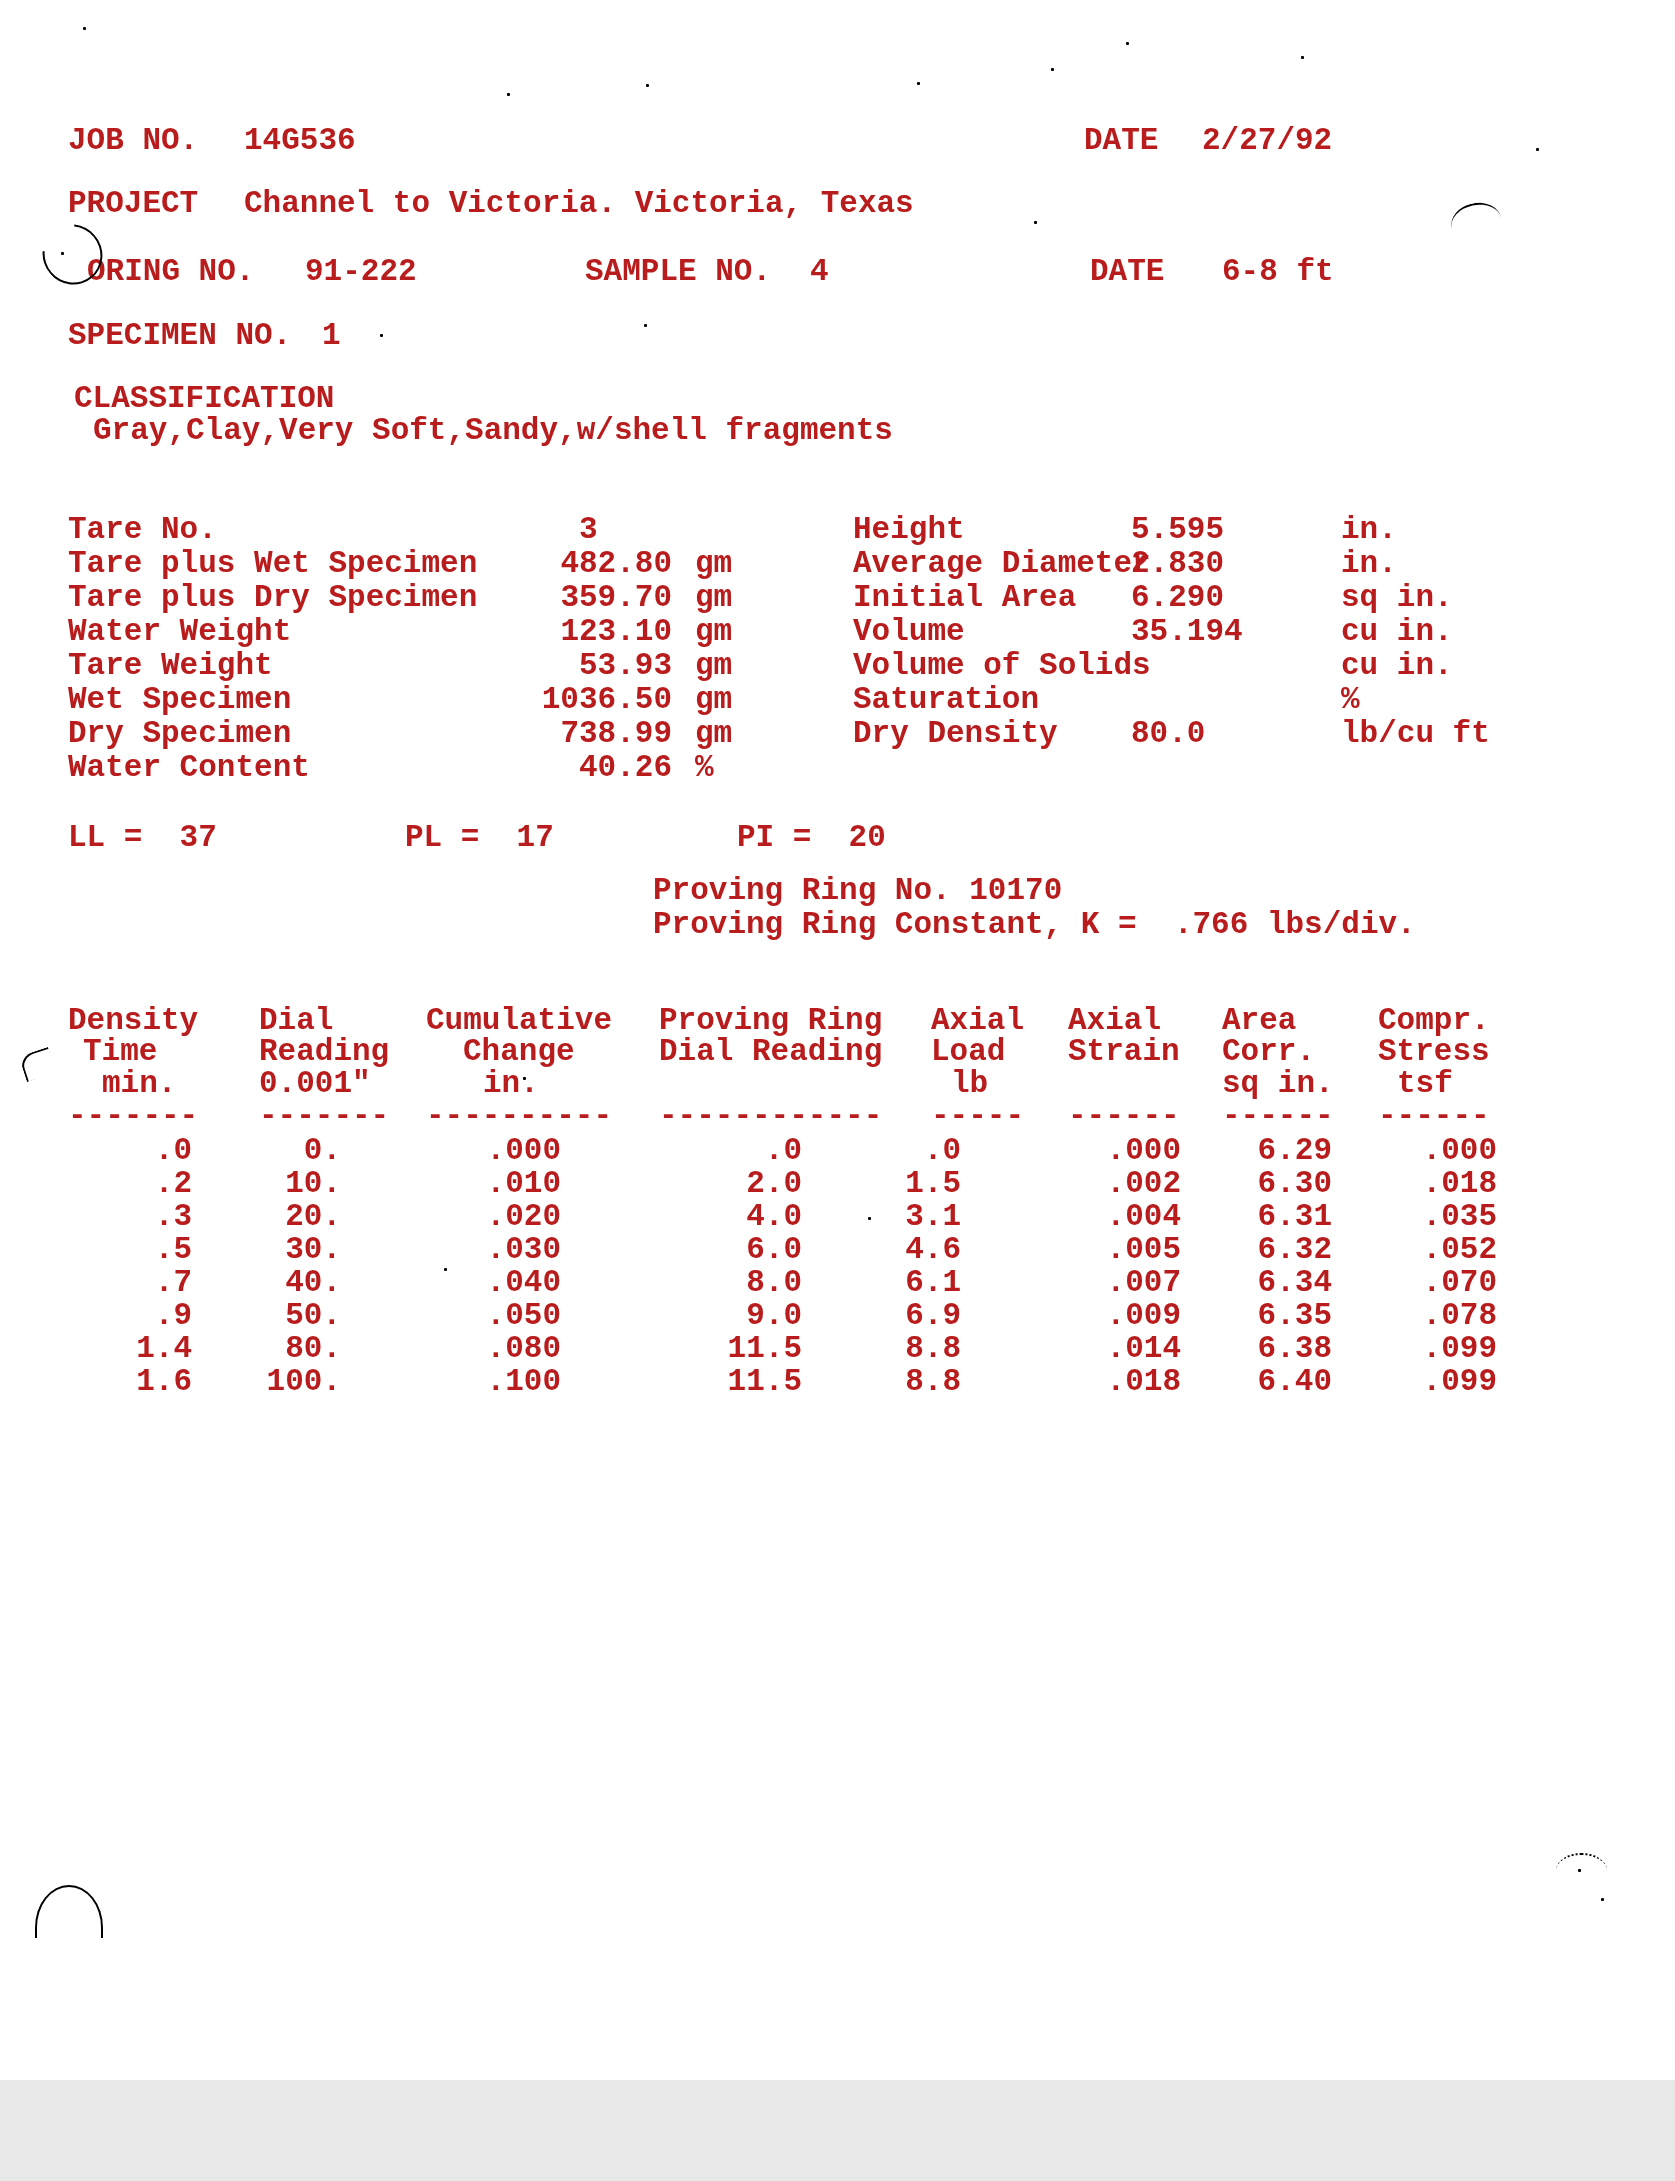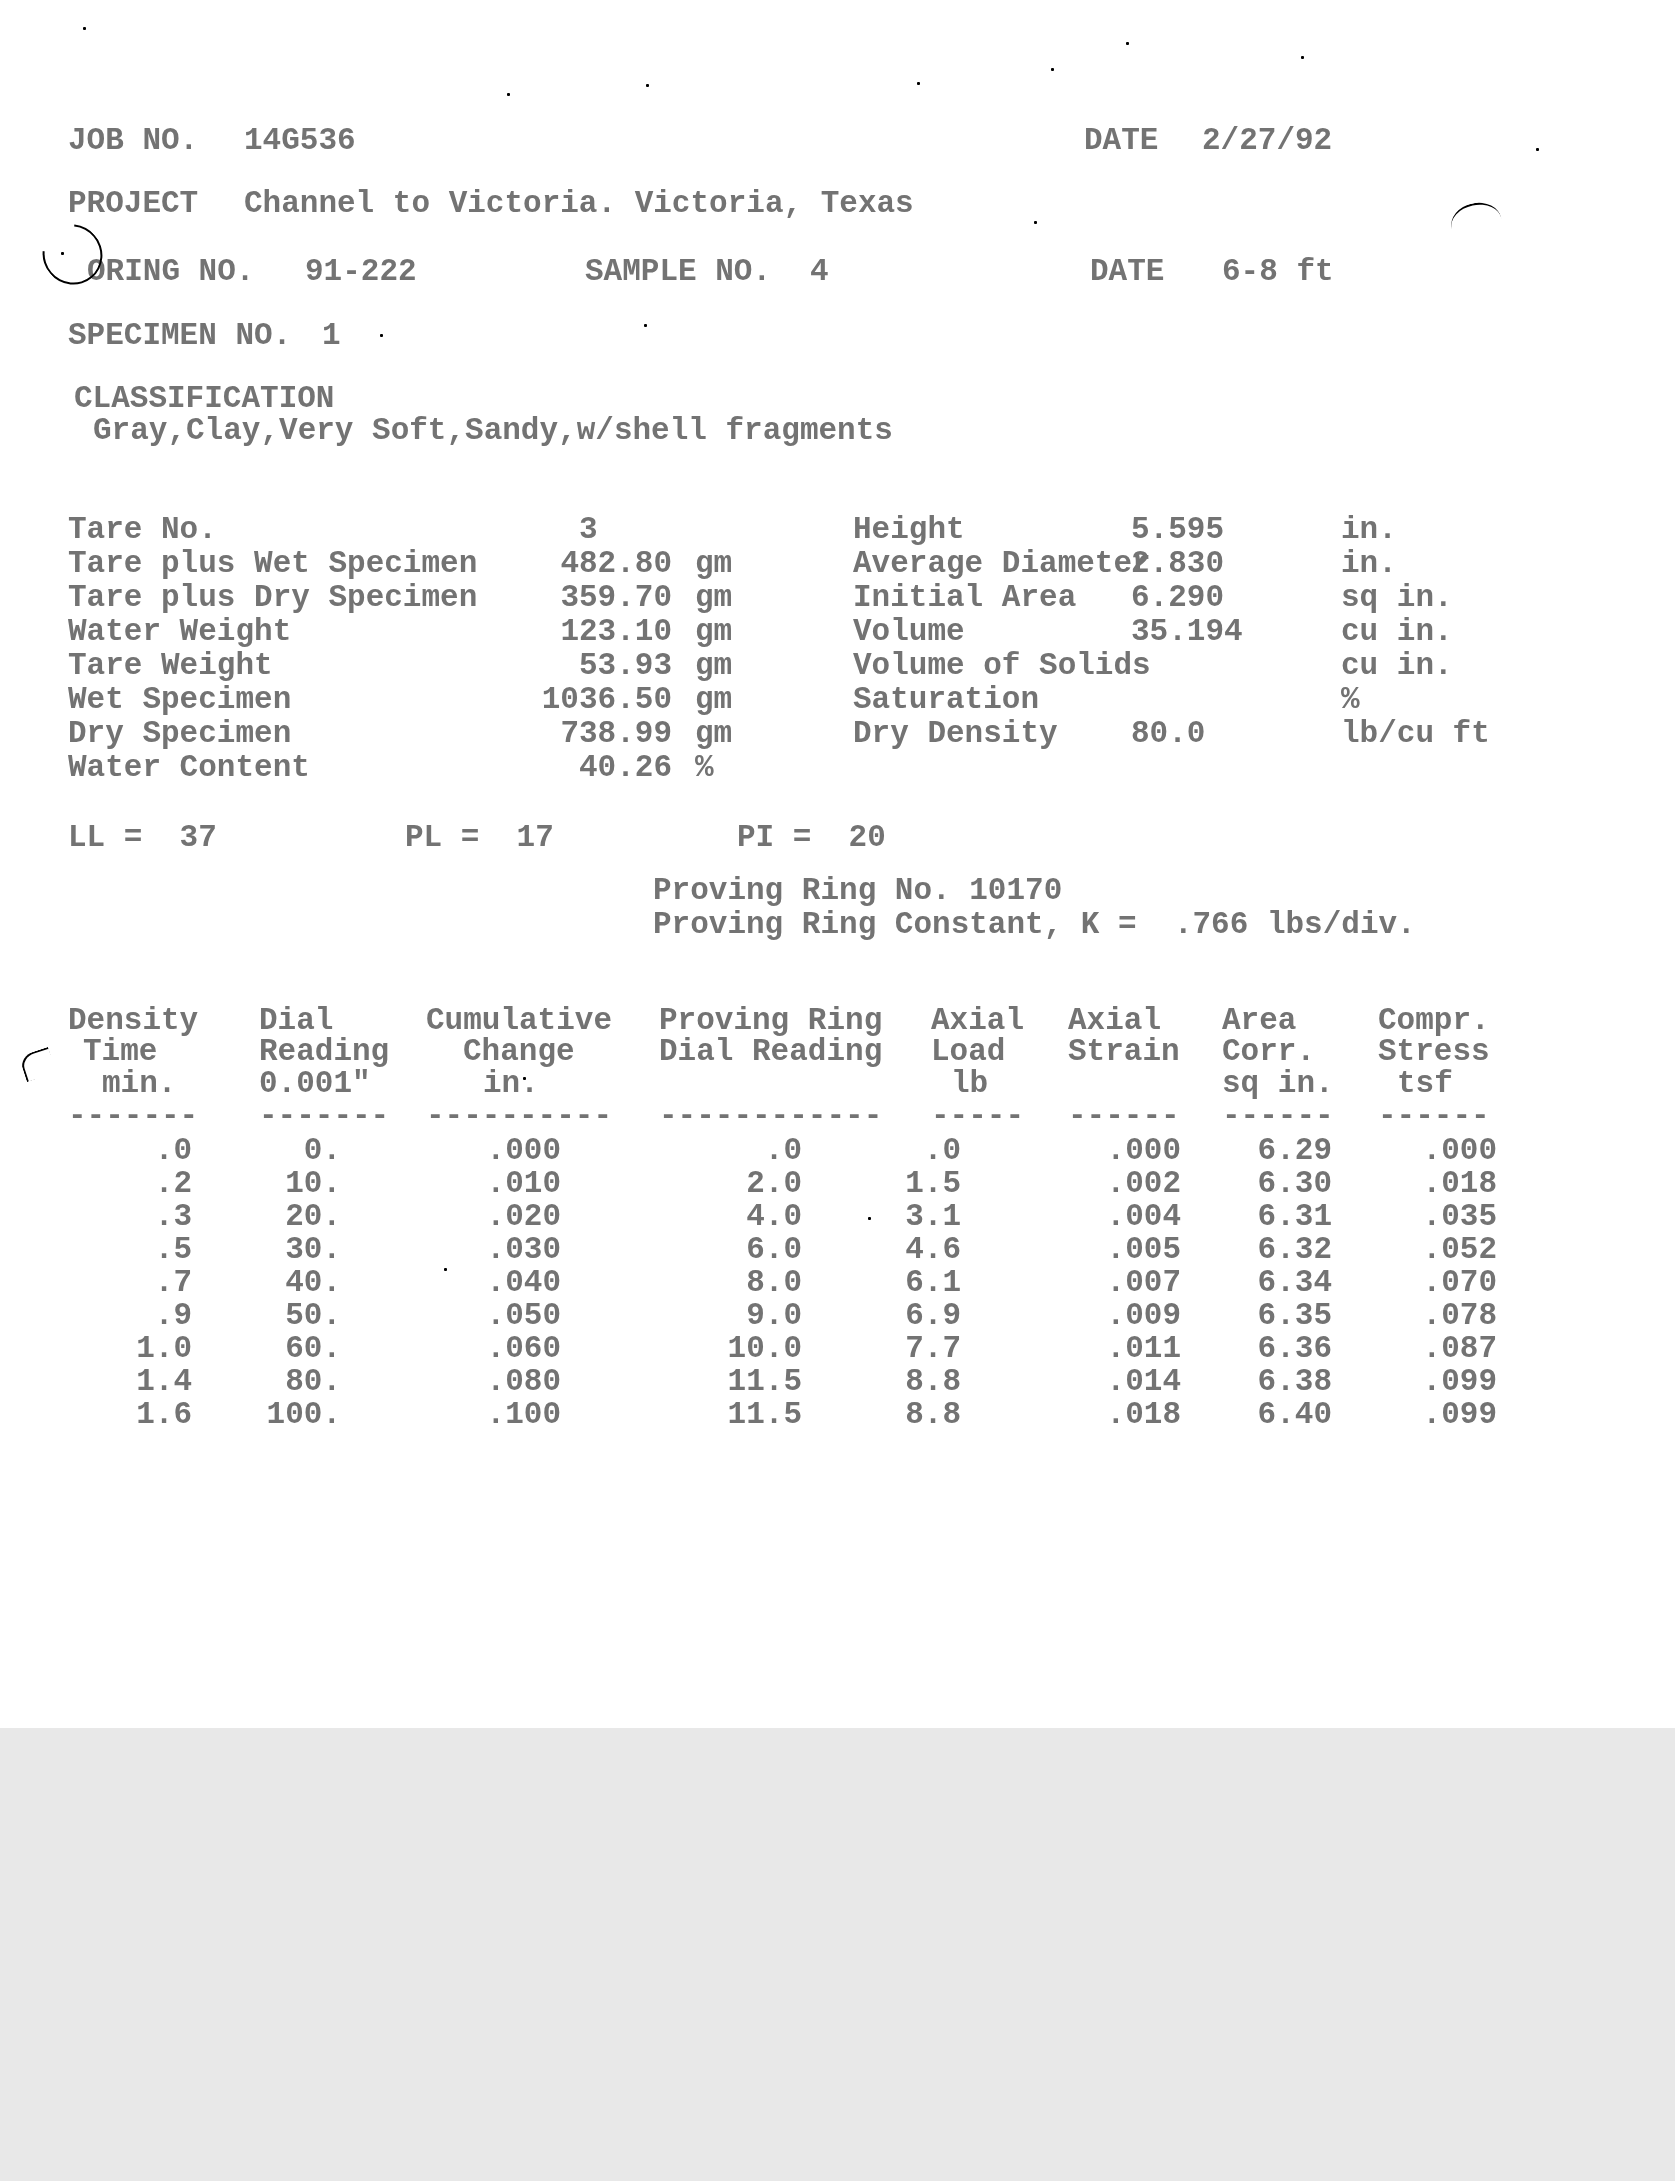--- a/index.html
+++ b/index.html
@@ -1,19 +1,19 @@
 <!DOCTYPE html>
 <html><head>
 <meta charset="utf-8">
 <title>Lab Test Data Sheet</title>
 <style>
   html,body{margin:0;padding:0;background:#e8e8e8;}
-  #page{position:relative;width:1675px;height:1728px;background:#ffffff;overflow:hidden;
+  #page{position:relative;width:1675px;height:2080px;background:#ffffff;overflow:hidden;
         font-family:"Liberation Mono","DejaVu Sans Mono",monospace;font-weight:700;
-        font-size:31px;line-height:34px;color:#737373;}
+        font-size:31px;line-height:34px;color:#b91c1c;}
   .t{position:absolute;white-space:pre;}
   
   #stats-left{position:absolute;left:68px;top:513px;width:800px;}
   #stats-right{position:absolute;left:853px;top:513px;width:683px;}
   .srow{position:relative;height:34px;}
   .srow .lbl{position:absolute;left:0;top:0;white-space:pre;}
   #stats-left .val{position:absolute;left:419px;top:0;width:185px;text-align:right;white-space:pre;}
   #stats-left .unit{position:absolute;left:627px;top:0;white-space:pre;}
   #stats-right .val{position:absolute;left:278px;top:0;width:195px;text-align:left;white-space:pre;}
   #stats-right .unit{position:absolute;left:488px;top:0;white-space:pre;}
@@ -247,30 +247,20 @@
       <span class="c0">.9</span>
       <span class="c1">50.</span>
       <span class="c2">.050</span>
       <span class="c3">9.0</span>
       <span class="c4">6.9</span>
       <span class="c5">.009</span>
       <span class="c6">6.35</span>
       <span class="c7">.078</span>
     </div>
       <div class="trow">
-      <span class="c0">1.0</span>
-      <span class="c1">60.</span>
-      <span class="c2">.060</span>
-      <span class="c3">10.0</span>
-      <span class="c4">7.7</span>
-      <span class="c5">.011</span>
-      <span class="c6">6.36</span>
-      <span class="c7">.087</span>
-    </div>
-      <div class="trow">
       <span class="c0">1.4</span>
       <span class="c1">80.</span>
       <span class="c2">.080</span>
       <span class="c3">11.5</span>
       <span class="c4">8.8</span>
       <span class="c5">.014</span>
       <span class="c6">6.38</span>
       <span class="c7">.099</span>
     </div>
       <div class="trow">

